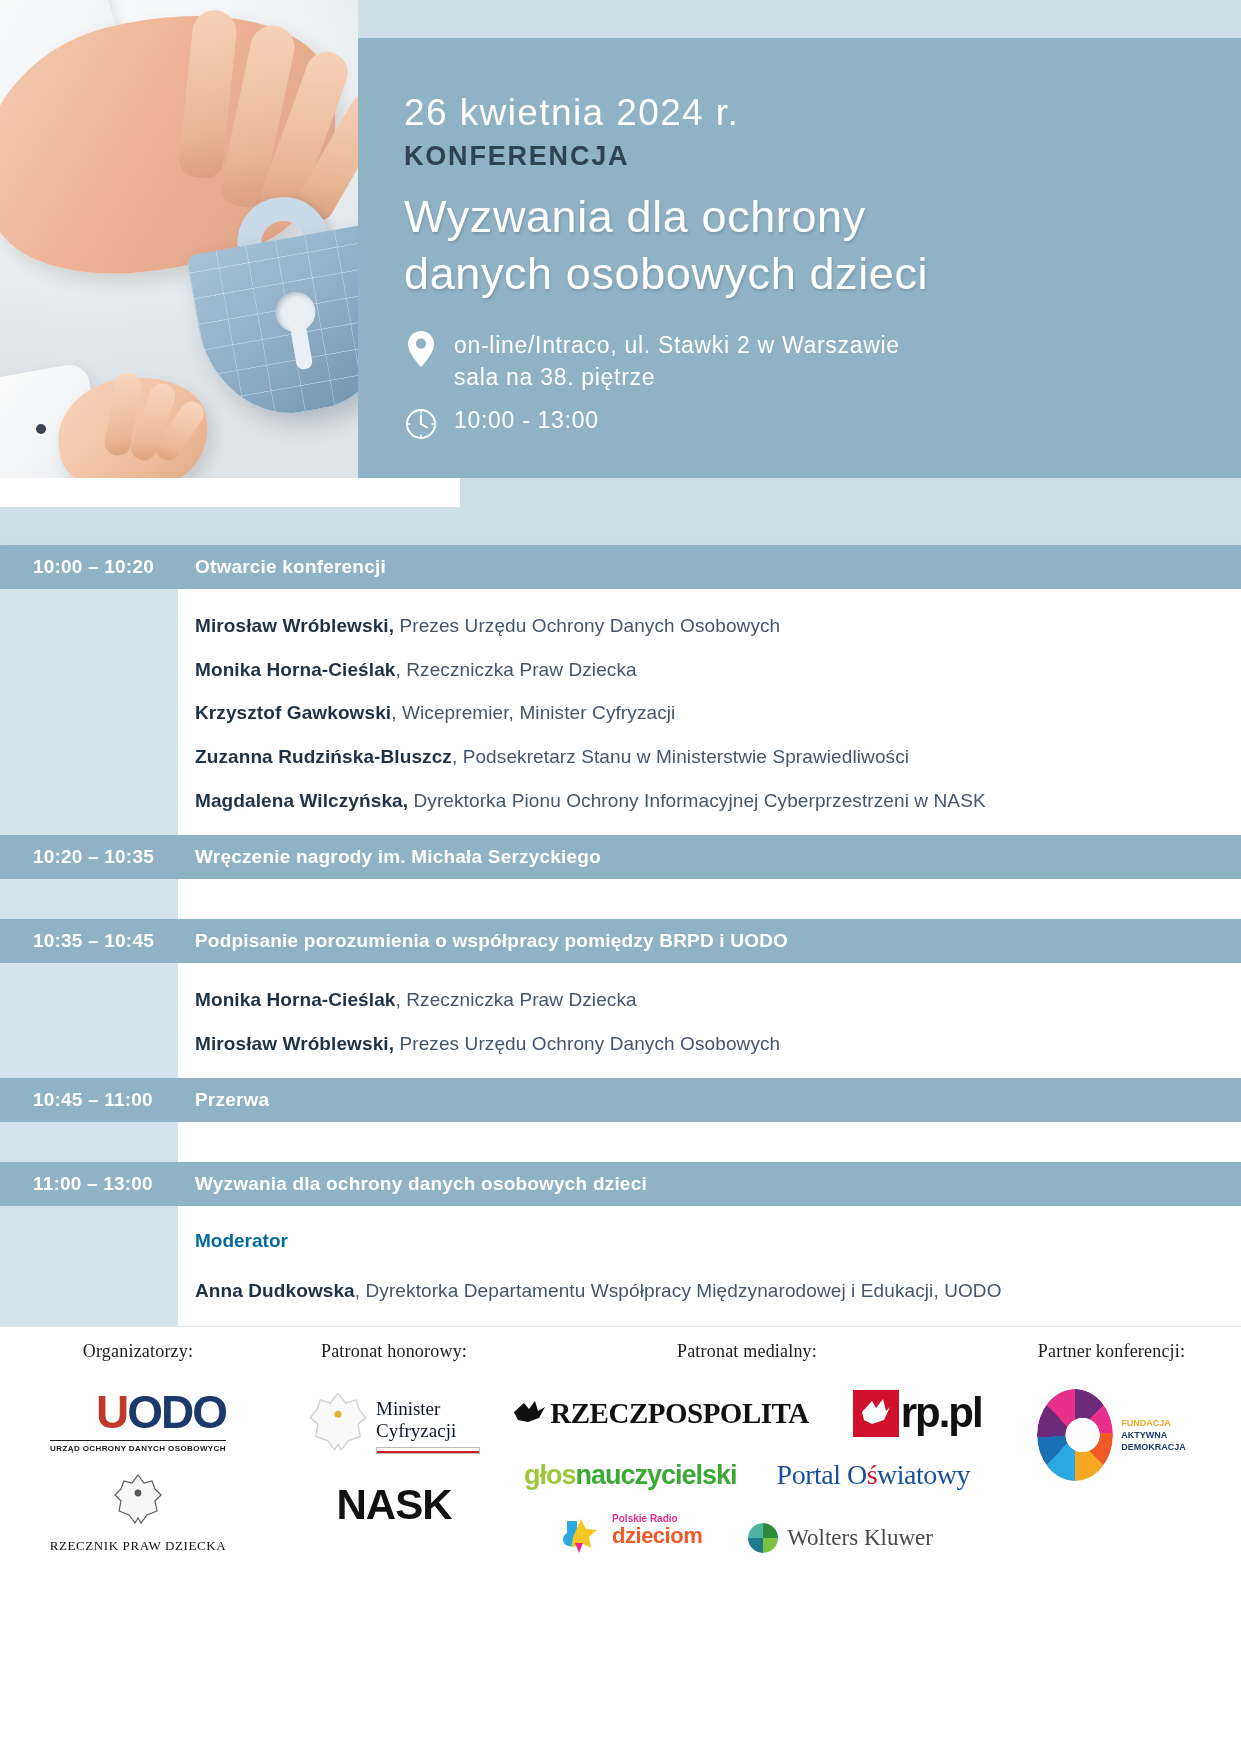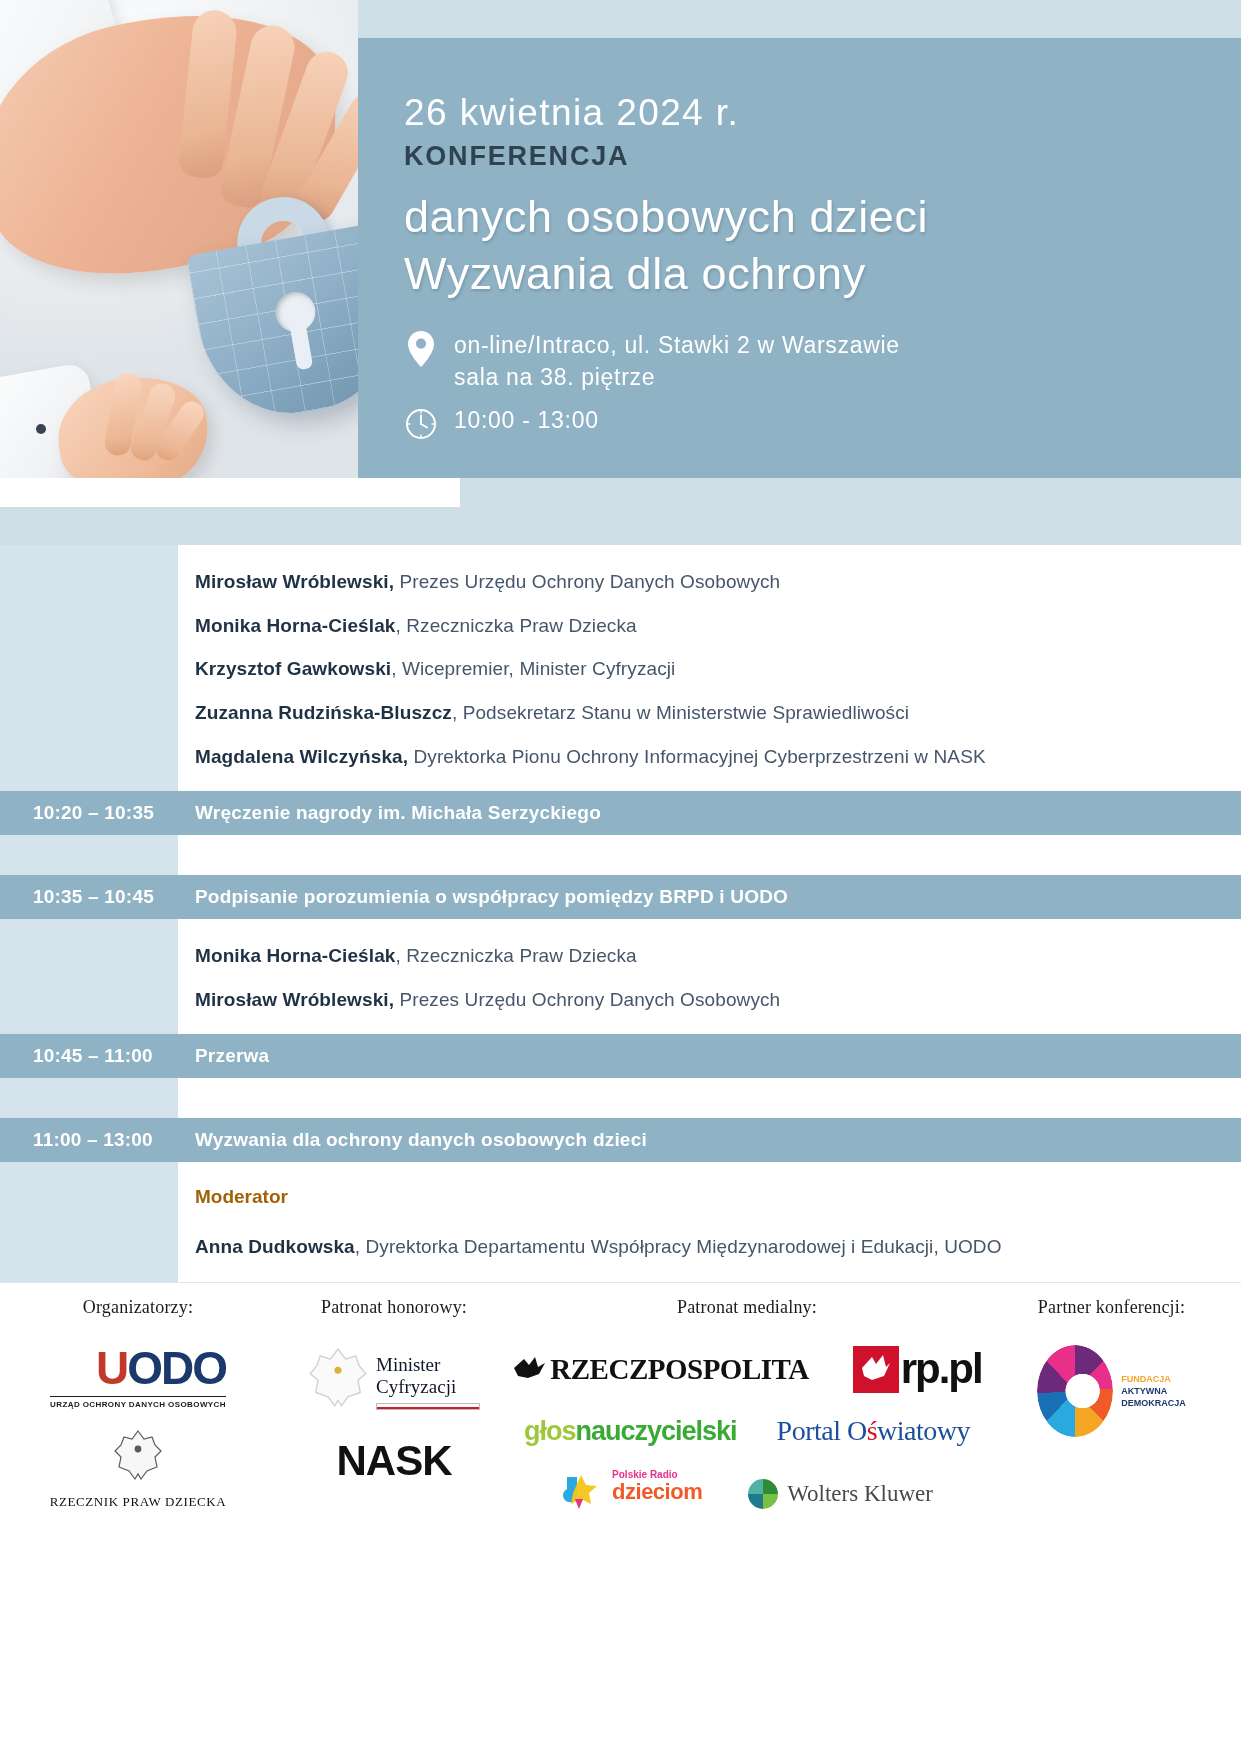--- a/index.html
+++ b/index.html
@@ -293,21 +293,21 @@
     color: #46566a;
     line-height: 1.35;
     margin-bottom: 18px;
     letter-spacing: .1px;
   }
   .speaker-line:last-child { margin-bottom: 0; }
   .speaker-line b { color: #1f3245; font-weight: bold; }
   .moderator-label {
     font-size: 19px;
     font-weight: bold;
-    color: #a16207;
+    color: #0369a1;
     margin-bottom: 26px;
   }
 
   .gap {
     position: relative;
     height: 40px;
     background: #ffffff;
   }
   .gap::before {
     content: "";
@@ -475,22 +475,22 @@
     <div class="hero-band-top"></div>
     <div class="hero-band-right"></div>
     <div class="hero-panel"></div>
     <div class="hero-strip-left-white"></div>
     <div class="hero-strip-bottom"></div>
 
     <div class="hero-content">
       <div class="hero-date">26 kwietnia 2024 r.</div>
       <div class="hero-kicker">KONFERENCJA</div>
       <div class="hero-title">
+        <div>Wyzwania dla ochrony</div>
         <div>danych osobowych dzieci</div>
-        <div>Wyzwania dla ochrony</div>
       </div>
 
       <div class="hero-meta">
         <div class="meta-row">
           <span class="meta-icon">
             <svg width="26" height="36" viewBox="0 0 26 36" aria-hidden="true">
               <path d="M13 0C5.8 0 0 5.8 0 13c0 9.8 13 23 13 23s13-13.2 13-23C26 5.8 20.2 0 13 0z" fill="#ffffff"></path>
               <circle cx="13" cy="12.6" r="5.1" fill="#8fb2c4"></circle>
             </svg>
           </span>
@@ -513,20 +513,24 @@
             </svg>
           </span>
           <span class="meta-text">10:00 - 13:00</span>
         </div>
       </div>
     </div>
   </div>
 
   <div class="program">
 
+    <div class="row-head">
+      <div class="row-time">10:00 – 10:20</div>
+      <div class="row-title">Otwarcie konferencji</div>
+    </div>
     <div class="row-body">
       <div class="body-inner">
         <div class="speaker-line">
           <b>Mirosław Wróblewski,</b><span> Prezes Urzędu Ochrony Danych Osobowych</span>
         </div>
         <div class="speaker-line">
           <b>Monika Horna-Cieślak</b><span>, Rzeczniczka Praw Dziecka</span>
         </div>
         <div class="speaker-line">
           <b>Krzysztof Gawkowski</b><span>, Wicepremier, Minister Cyfryzacji</span>

